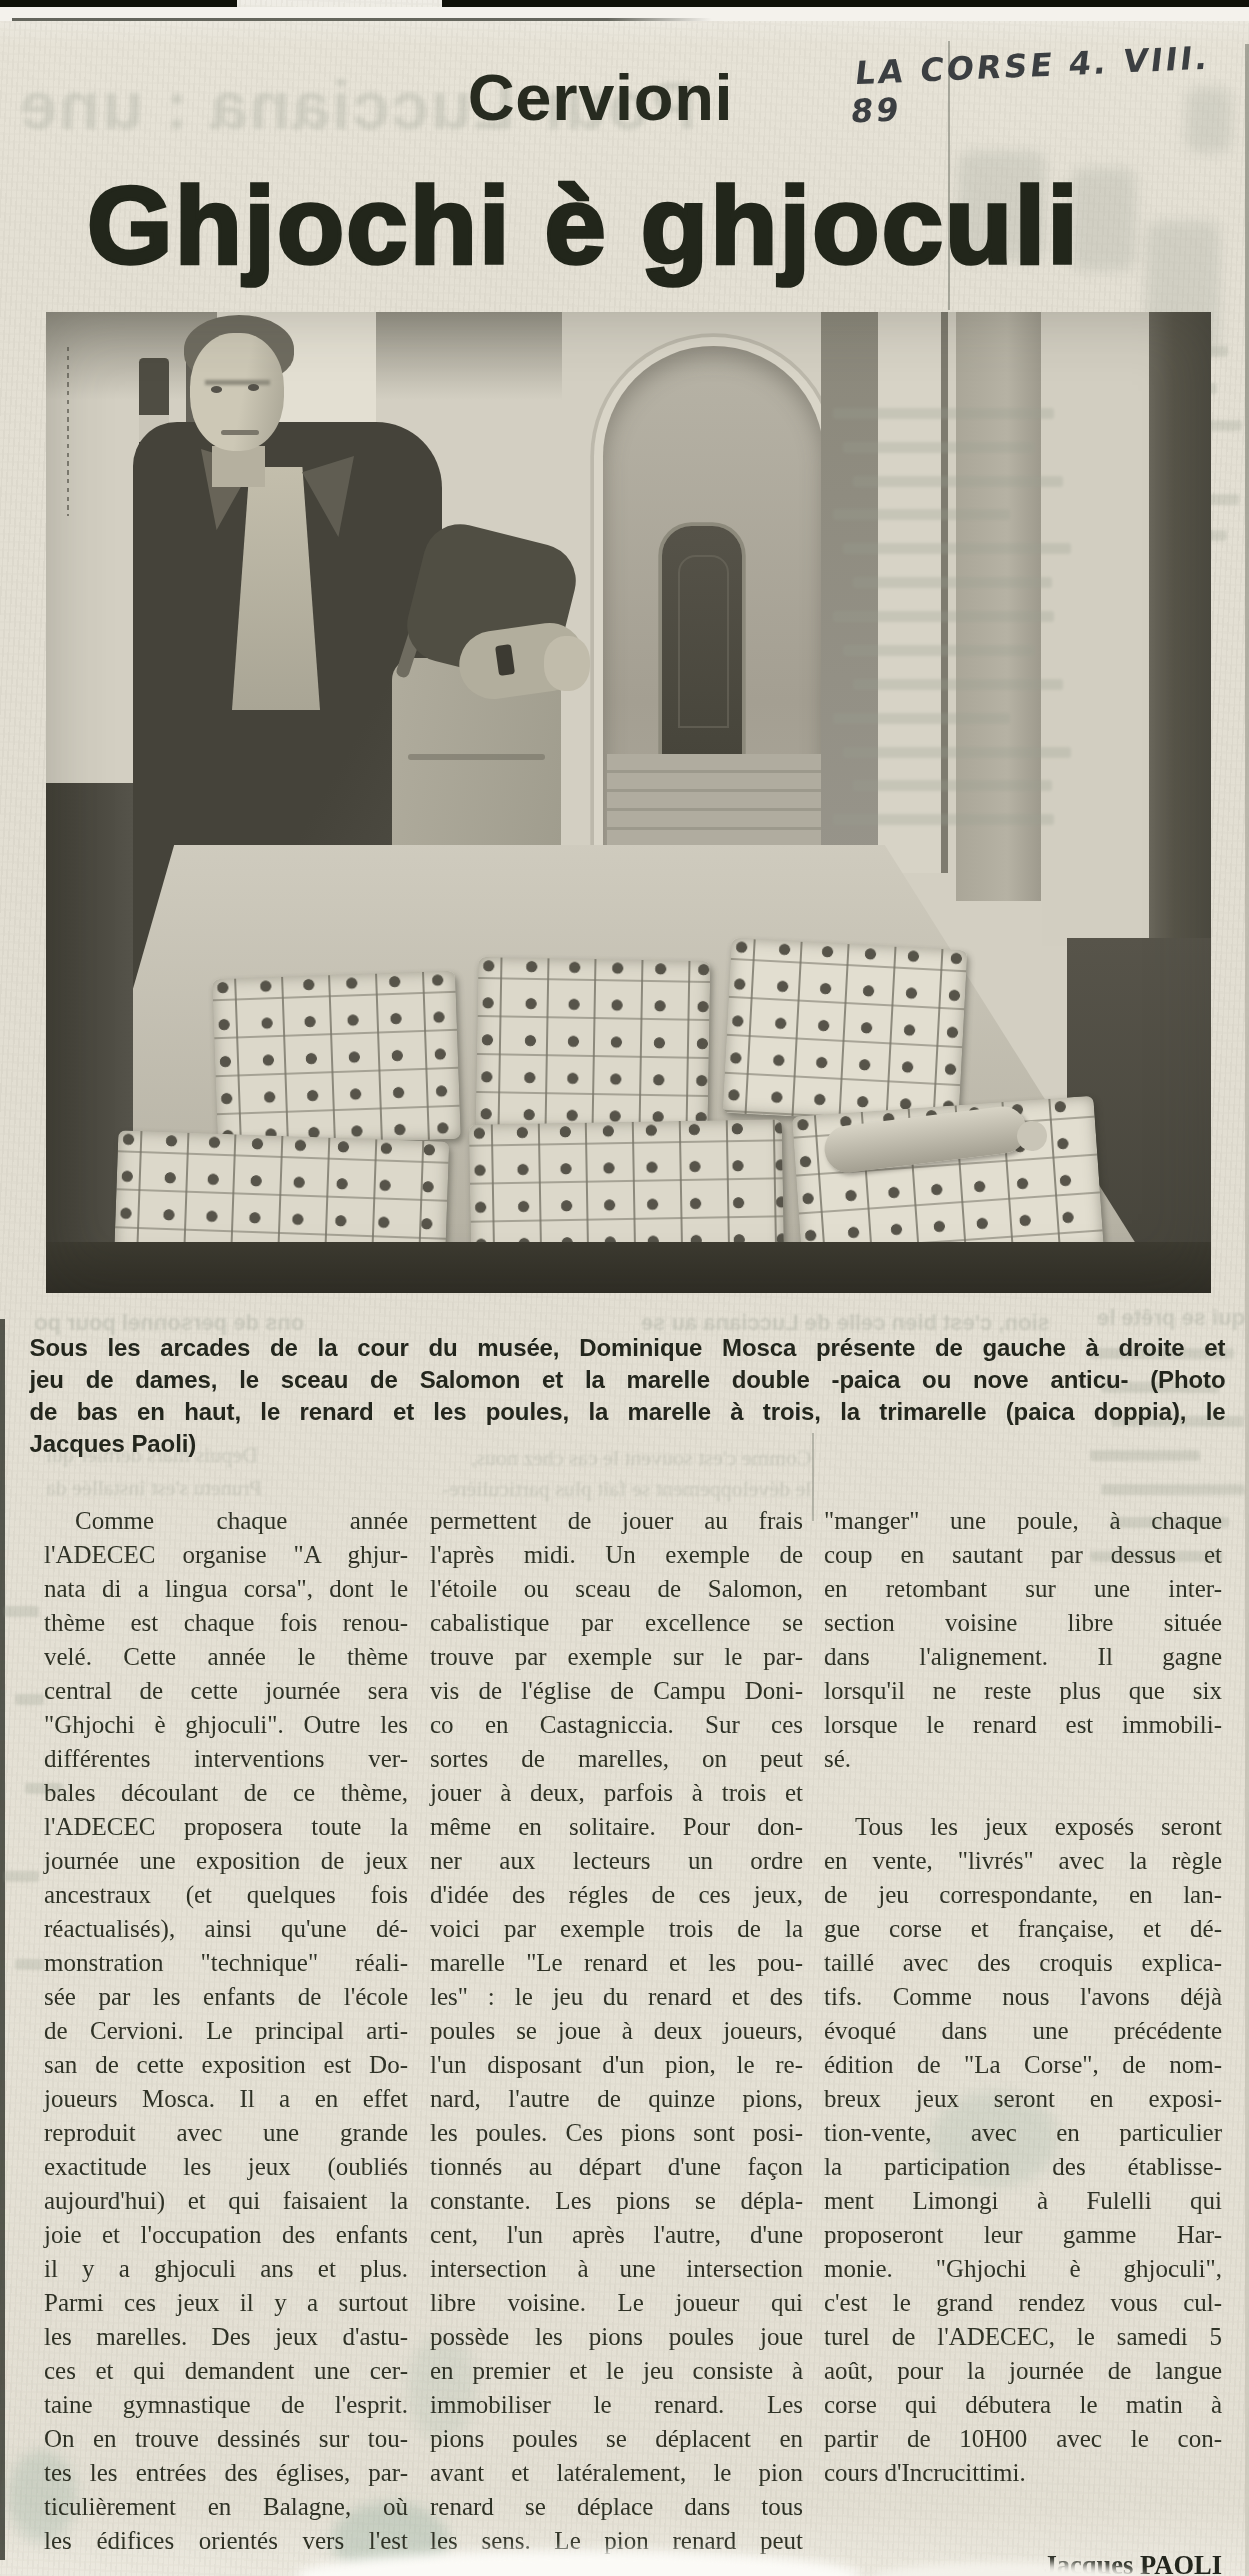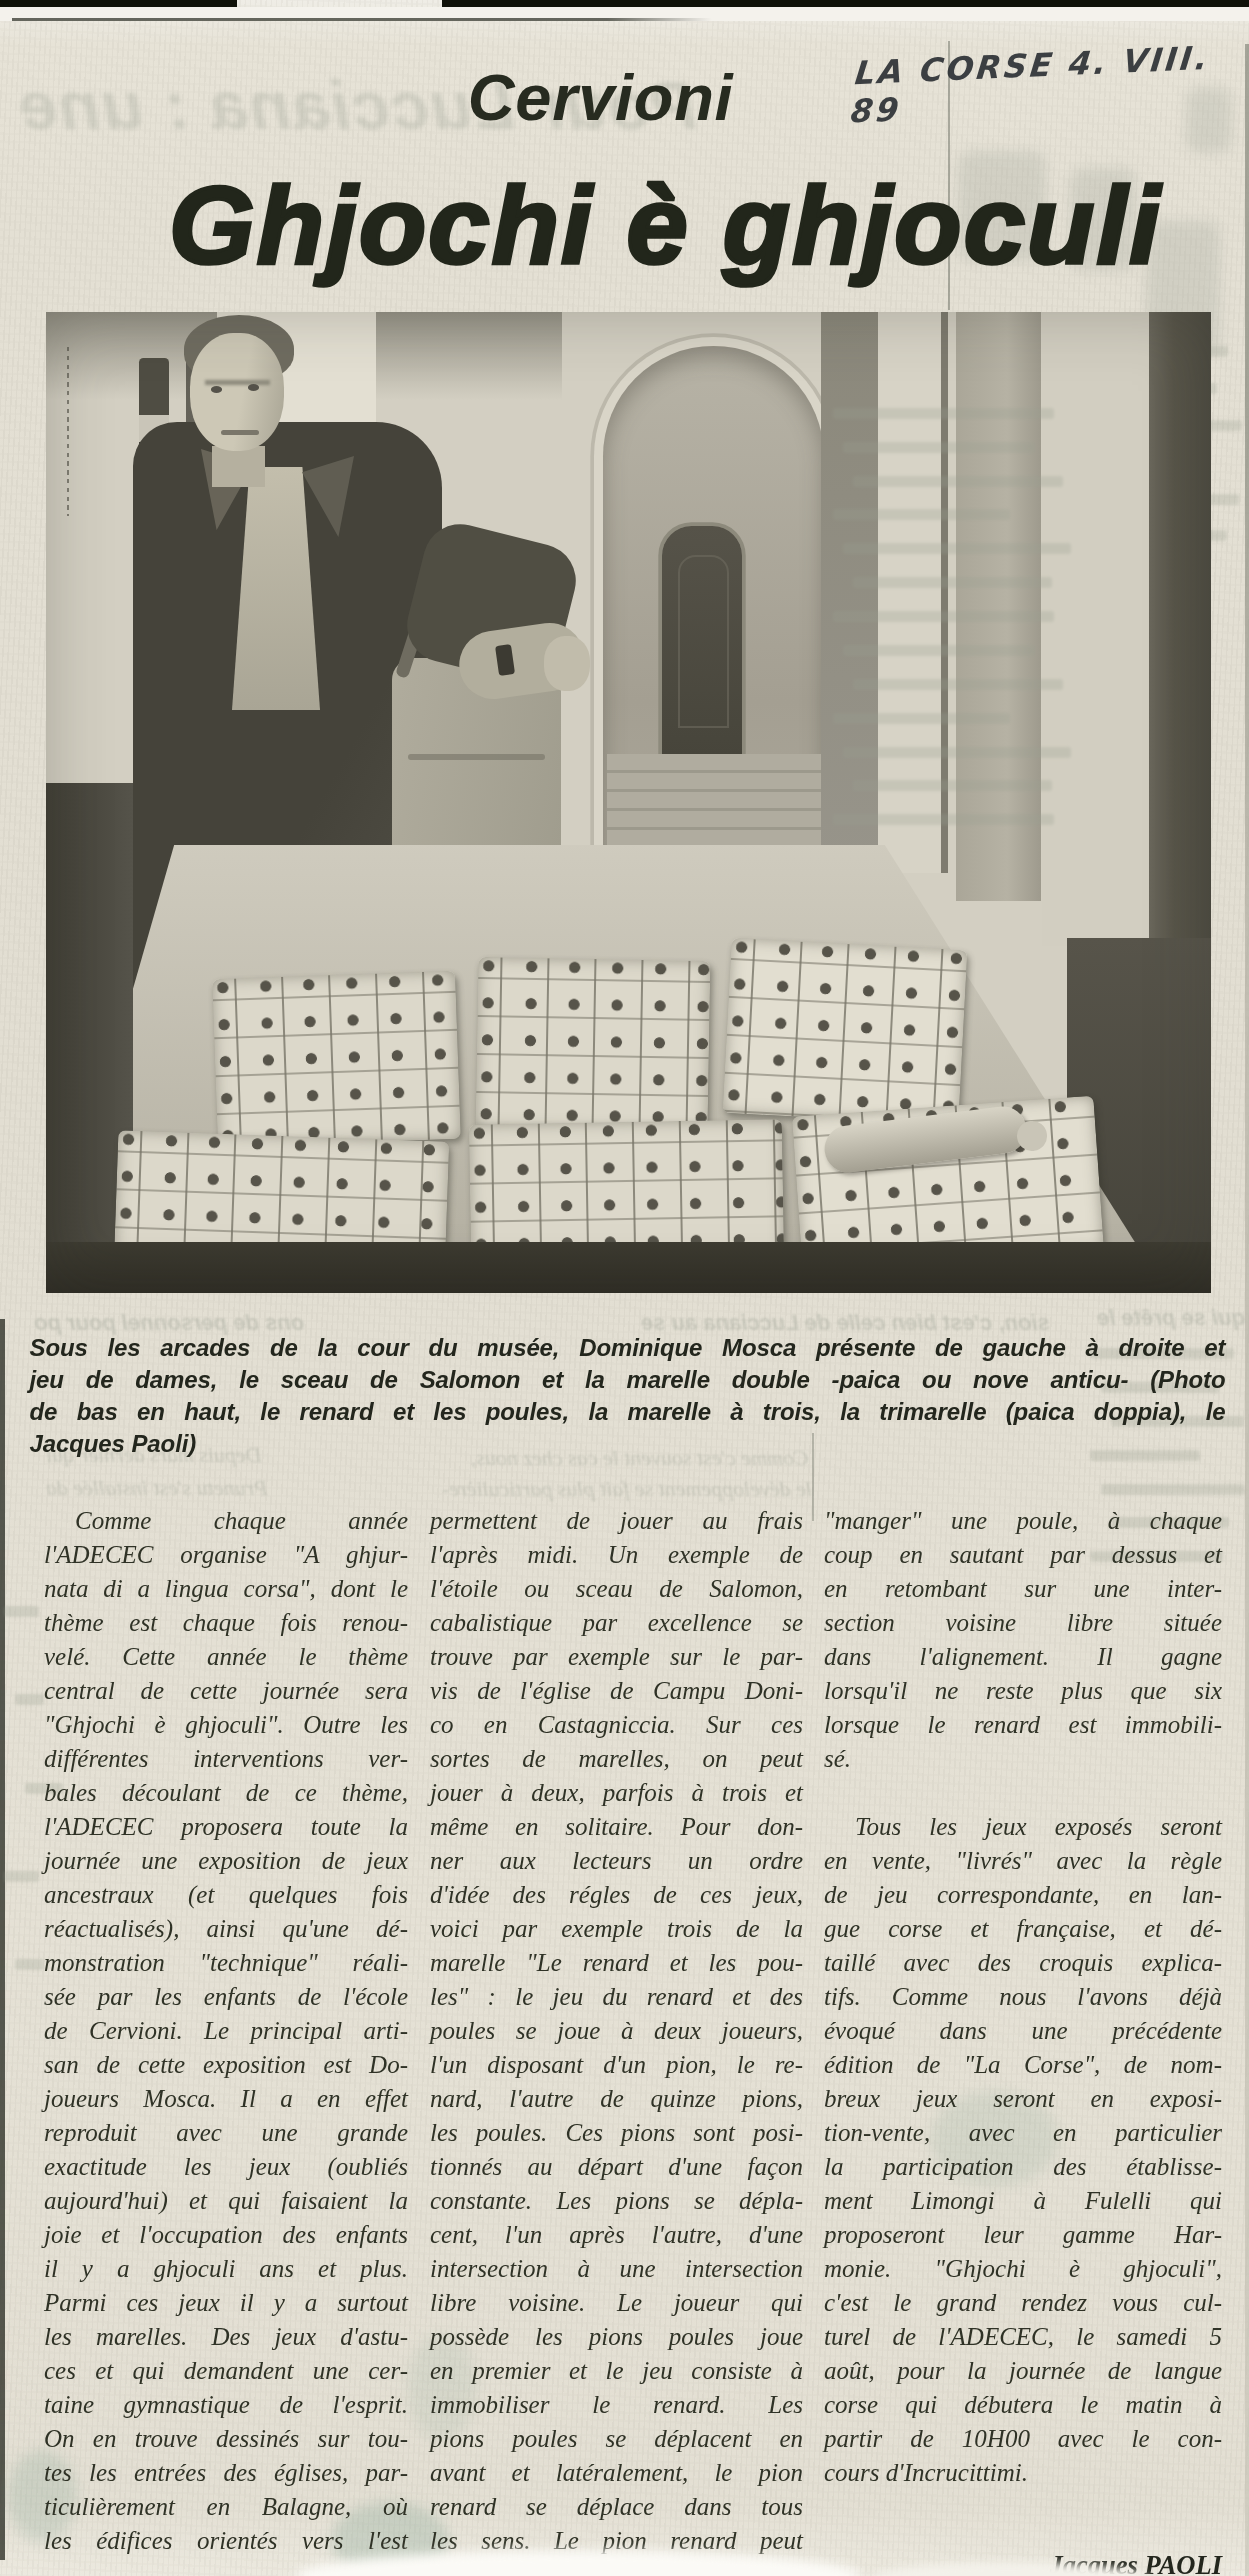--- a/index.html
+++ b/index.html
@@ -1,18 +1,18 @@
 <!DOCTYPE html>
 <html style="font-size:11.8px"><head>
 <meta charset="utf-8">
 <style>
   html,body{margin:0;padding:0;background:#8b8880;}
   .page{position:relative;width:1249px;height:2576px;overflow:hidden;
         background:linear-gradient(180deg,#efede6 0px,#e7e3d7 44px,#e4e0d4 221px,#e2ded2 1105px,#e5e1d5 1915px,#e3dfd3 2505px,#ece9df 2576px);
-        font-family:"Liberation Serif",serif;color:#2c2f24;font-style:italic;}
+        font-family:"Liberation Serif",serif;color:#2c2f24;}
   .page::before{content:"";position:absolute;inset:0;pointer-events:none;opacity:.05;
         background:repeating-linear-gradient(93deg,#6f6c60 0 1.5px,transparent 1.5px 5.2px),repeating-linear-gradient(2deg,#b5b1a4 0 2.2px,transparent 2.2px 8px);}
   
   .scanbar{position:absolute;background:#101209;}
   .scan-strip{position:absolute;left:0;top:6.6px;width:1249px;height:14.7px;background:#f4f2ec;}
   .thinrule{position:absolute;left:11.8px;top:17.7px;width:700px;height:2.9px;background:linear-gradient(90deg,#35372d 0 85%,transparent);opacity:.75;}
   .left-edge{position:absolute;left:0;top:1319px;width:5.2px;height:1241px;background:#31332a;opacity:.8;}
   .right-edge{position:absolute;right:0;top:44px;width:4.4px;height:2532px;background:linear-gradient(180deg,#6e7165 0 368px,#a5a296 884px,#c2bfb2);opacity:.55;}
   .curl{position:absolute;left:295px;top:2550px;width:567px;height:52px;background:#fbfaf6;border-radius:50%;filter:blur(5.2px);}
   .curl2{position:absolute;left:869px;top:2562px;width:280px;height:34px;background:#f3f1ea;border-radius:50%;filter:blur(4.4px);}
@@ -25,21 +25,21 @@
   .gblob{position:absolute;background:#a7ab9f;border-radius:13.3px;filter:blur(6.6px);opacity:.30;}
   .gbar{position:absolute;background:#9aa091;border-radius:2.9px;filter:blur(1.5px);opacity:.27;}
   .vline{position:absolute;width:2.2px;background:#5d6156;opacity:.45;}
   .stain{position:absolute;border-radius:50%;filter:blur(6.6px);}
   
   .kicker{position:absolute;left:295px;top:60px;width:611px;text-align:center;
           font-family:"Liberation Sans",sans-serif;font-weight:700;font-size:65px;letter-spacing:0.7px;color:#272b20;}
   .handwriting{position:absolute;left:853px;top:46px;width:383px;
           font-family:"DejaVu Sans",sans-serif;font-weight:700;font-size:32px;letter-spacing:2.9px;color:#2e3236;
           transform:rotate(-2.5deg) skewX(-9deg);opacity:.92;}
-  .headline{position:absolute;left:87px;top:156px;width:1075px;text-align:right;
+  .headline{position:absolute;left:87px;top:156px;width:1075px;text-align:left;
           font-family:"Liberation Sans",sans-serif;font-weight:700;font-size:110px;line-height:1.25;
           color:#22261b;-webkit-text-stroke:3.7px #22261b;letter-spacing:2.2px;white-space:nowrap;}
   
   .photo{position:absolute;left:46px;top:312px;width:1165px;height:981px;overflow:hidden;
          background:#d3cfc2;}
   .photo::after{content:"";position:absolute;inset:0;box-shadow:inset 0 0 66px rgba(52,50,42,.28);pointer-events:none;}
   .ph{position:absolute;}
   .ph-topshade{left:0;top:0;width:516px;height:88px;background:linear-gradient(180deg,rgba(90,88,76,.5),transparent);}
   .ph-dotline{left:20.6px;top:35px;width:2.2px;height:169px;background:repeating-linear-gradient(180deg,#4a483e 0 4.4px,transparent 4.4px 8.8px);opacity:.6;}
   .ph-slot{left:93px;top:46px;width:29.5px;height:221px;background:linear-gradient(180deg,#4f4d43 0 26%,#c9c5b8 26% 38%,#46443a 38% 100%);border-radius:4.4px;}

